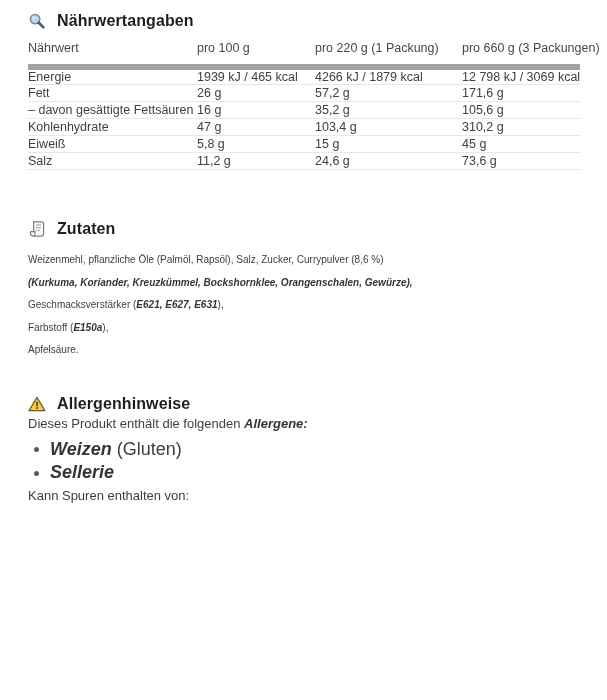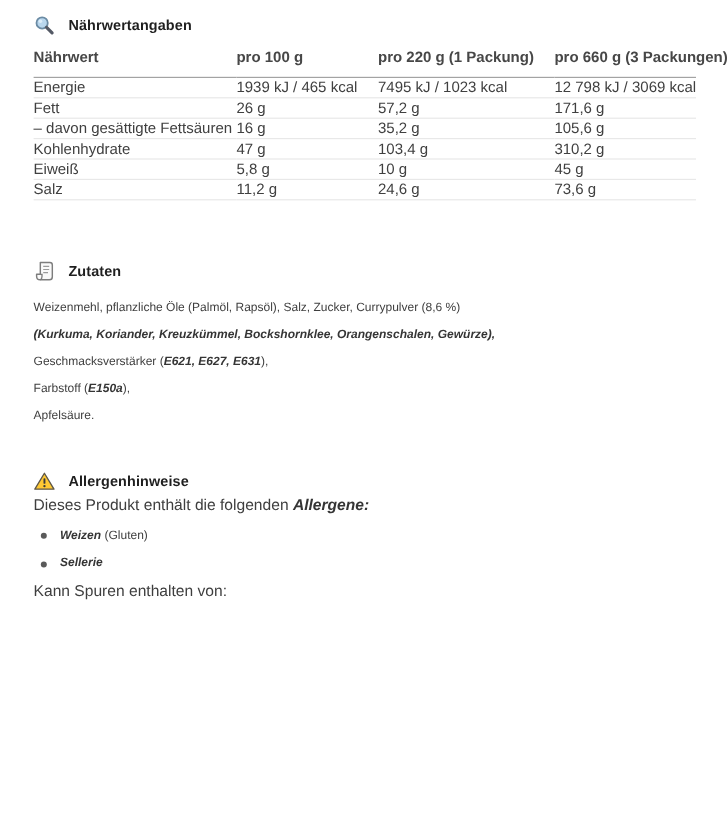--- a/index.html
+++ b/index.html
@@ -6,56 +6,56 @@
   html, body { background: #ffffff; }
   body {
     width: 607px; height: 700px;
     font-family: "Liberation Sans", sans-serif;
     color: #3e3e3e;
     padding: 12px 27px 0 28px;
     overflow: hidden;
   }
   .section-title {
     display: flex; align-items: center; gap: 11px;
-    font-size: 12px; font-weight: bold; color: #1f1f1f;
+    font-size: 16px; font-weight: bold; color: #1f1f1f;
     letter-spacing: 0.1px;
   }
   .icon { width: 18px; height: 18px; flex: 0 0 auto; display: inline-flex; }
 
   
   table {
     border-collapse: collapse; table-layout: fixed;
     width: 552px; margin-top: 9px;
     font-size: 12.5px; color: #404040;
   }
   col.c1 { width: 169px; } col.c2 { width: 118px; }
   col.c3 { width: 147px; } col.c4 { width: 118px; }
   th {
-    font-weight: bold; text-align: left; color: #474747;
-    padding: 2px 0 9px 0; border-bottom: 1px solid #a3a3a3;
+    font-weight: normal; text-align: left; color: #474747;
+    padding: 2px 0 9px 0; border-bottom: 6px solid #a3a3a3;
     white-space: nowrap;
   }
   td {
     height: 17px; vertical-align: middle;
     border-bottom: 1px solid #e8e8e8; white-space: nowrap;
     padding: 0;
   }
 
   
   #ingredients { margin-top: 50px; }
   .ing-text { margin-top: 11px; font-size: 10px; line-height: 22.6px; color: #3e3e3e; }
   .b { font-weight: bold; color: #353535; font-style: italic; }
 
   
   #allergens { margin-top: 33px; }
   .para { margin-top: 3px; font-size: 13px; color: #3e3e3e; }
   ul.bullets { list-style: none; margin-top: 7px; }
   ul.bullets li {
     position: relative; padding-left: 22px;
-    font-size: 10px; line-height: 23.5px; color: #3e3e3e;
+    font-size: 18px; line-height: 23.5px; color: #3e3e3e;
   }
   ul.bullets li::before {
     content: ""; position: absolute; left: 6px; top: 9.5px;
     width: 5px; height: 5px; border-radius: 50%; background: #5a5a5a;
   }
 </style>
 </head>
 <body>
 
 <section id="nutrition">
@@ -82,21 +82,21 @@
         <th>Nährwert</th>
         <th>pro 100 g</th>
         <th>pro 220 g (1 Packung)</th>
         <th>pro 660 g (3 Packungen)</th>
       </tr>
     </thead>
     <tbody>
         <tr>
           <td>Energie</td>
           <td>1939 kJ / 465 kcal</td>
-          <td>7495 kJ / 1023 kcal</td>
+          <td>4266 kJ / 1879 kcal</td>
           <td>12 798 kJ / 3069 kcal</td>
         </tr>
         <tr>
           <td>Fett</td>
           <td>26 g</td>
           <td>57,2 g</td>
           <td>171,6 g</td>
         </tr>
         <tr>
           <td>– davon gesättigte Fettsäuren</td>
@@ -106,21 +106,21 @@
         </tr>
         <tr>
           <td>Kohlenhydrate</td>
           <td>47 g</td>
           <td>103,4 g</td>
           <td>310,2 g</td>
         </tr>
         <tr>
           <td>Eiweiß</td>
           <td>5,8 g</td>
-          <td>10 g</td>
+          <td>15 g</td>
           <td>45 g</td>
         </tr>
         <tr>
           <td>Salz</td>
           <td>11,2 g</td>
           <td>24,6 g</td>
           <td>73,6 g</td>
         </tr>
       </tbody>
   </table>

